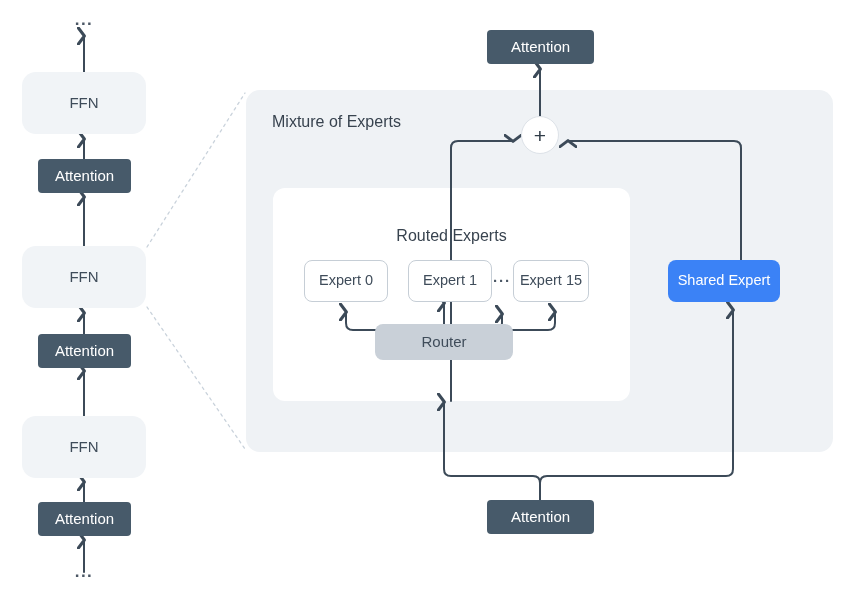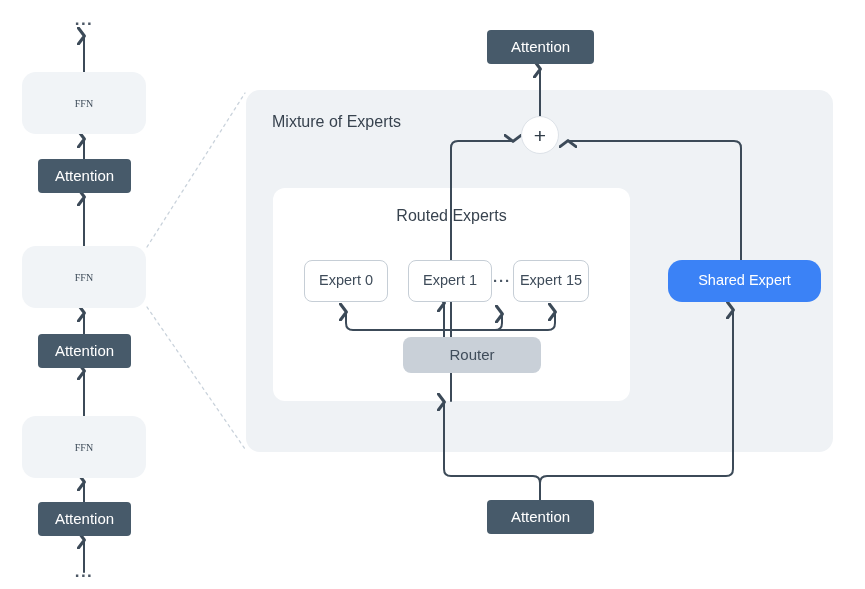--- a/index.html
+++ b/index.html
@@ -32,22 +32,21 @@
     justify-content: center;
     box-sizing: border-box;
     text-align: center;
     line-height: 1.1;
     white-space: nowrap;
   }
   .node-ffn {
     background: #f1f4f7;
     border-radius: 14px;
     color: #3f4c5a;
-    font-size: 10px;
-    font-family: Liberation Serif, serif;
+    font-size: 15px;
   }
   .node-attention {
     background: #475a6a;
     border-radius: 4px;
     color: #ffffff;
     font-size: 15px;
   }
   .node-expert {
     background: #ffffff;
     border: 1.5px solid #c6ced6;
@@ -79,21 +78,21 @@
     border-radius: 12px;
     box-sizing: border-box;
   }
   .panel-title {
     position: absolute;
     color: #38434f;
     font-size: 16px;
     white-space: nowrap;
   }
   .panel-title-moe { font-weight: 400; }
-  .panel-title-routed { font-weight: 400; }
+  .panel-title-routed { font-weight: 400; margin-top: 20px; }
   .ellipsis-label {
     position: absolute;
     color: #4b5765;
     font-size: 17px;
     font-weight: 700;
     letter-spacing: 1.5px;
     white-space: nowrap;
   }
   .expert-dots {
     position: absolute;
@@ -208,25 +207,25 @@
   <div class="node node-expert" style="left:402px; top:260px; width:84px; height:42px;margin-left:6px;">
     <span>Expert 1</span>
   </div>
 
   <div class="expert-dots" style="left:490px; top:272px; width:24px; text-align:center;">···</div>
 
   <div class="node node-expert" style="left:513px; top:260px; width:76px; height:42px;">
     <span>Expert 15</span>
   </div>
 
-  <div class="node node-router" style="left:375px; top:337px; width:138px; height:36px;margin-left:28px;">
+  <div class="node node-router" style="left:375px; top:324px; width:138px; height:36px;">
     <span>Router</span>
   </div>
 
-  <div class="node node-shared" style="left:668px; top:260px; width:153px; height:42px;border-radius:14px;">
+  <div class="node node-shared" style="left:668px; top:260px; width:112px; height:42px;">
     <span>Shared Expert</span>
   </div>
 
   <div class="node node-attention" style="left:487px; top:500px; width:107px; height:34px;">
     <span>Attention</span>
   </div>
 
 </div>
 
 </body></html>

